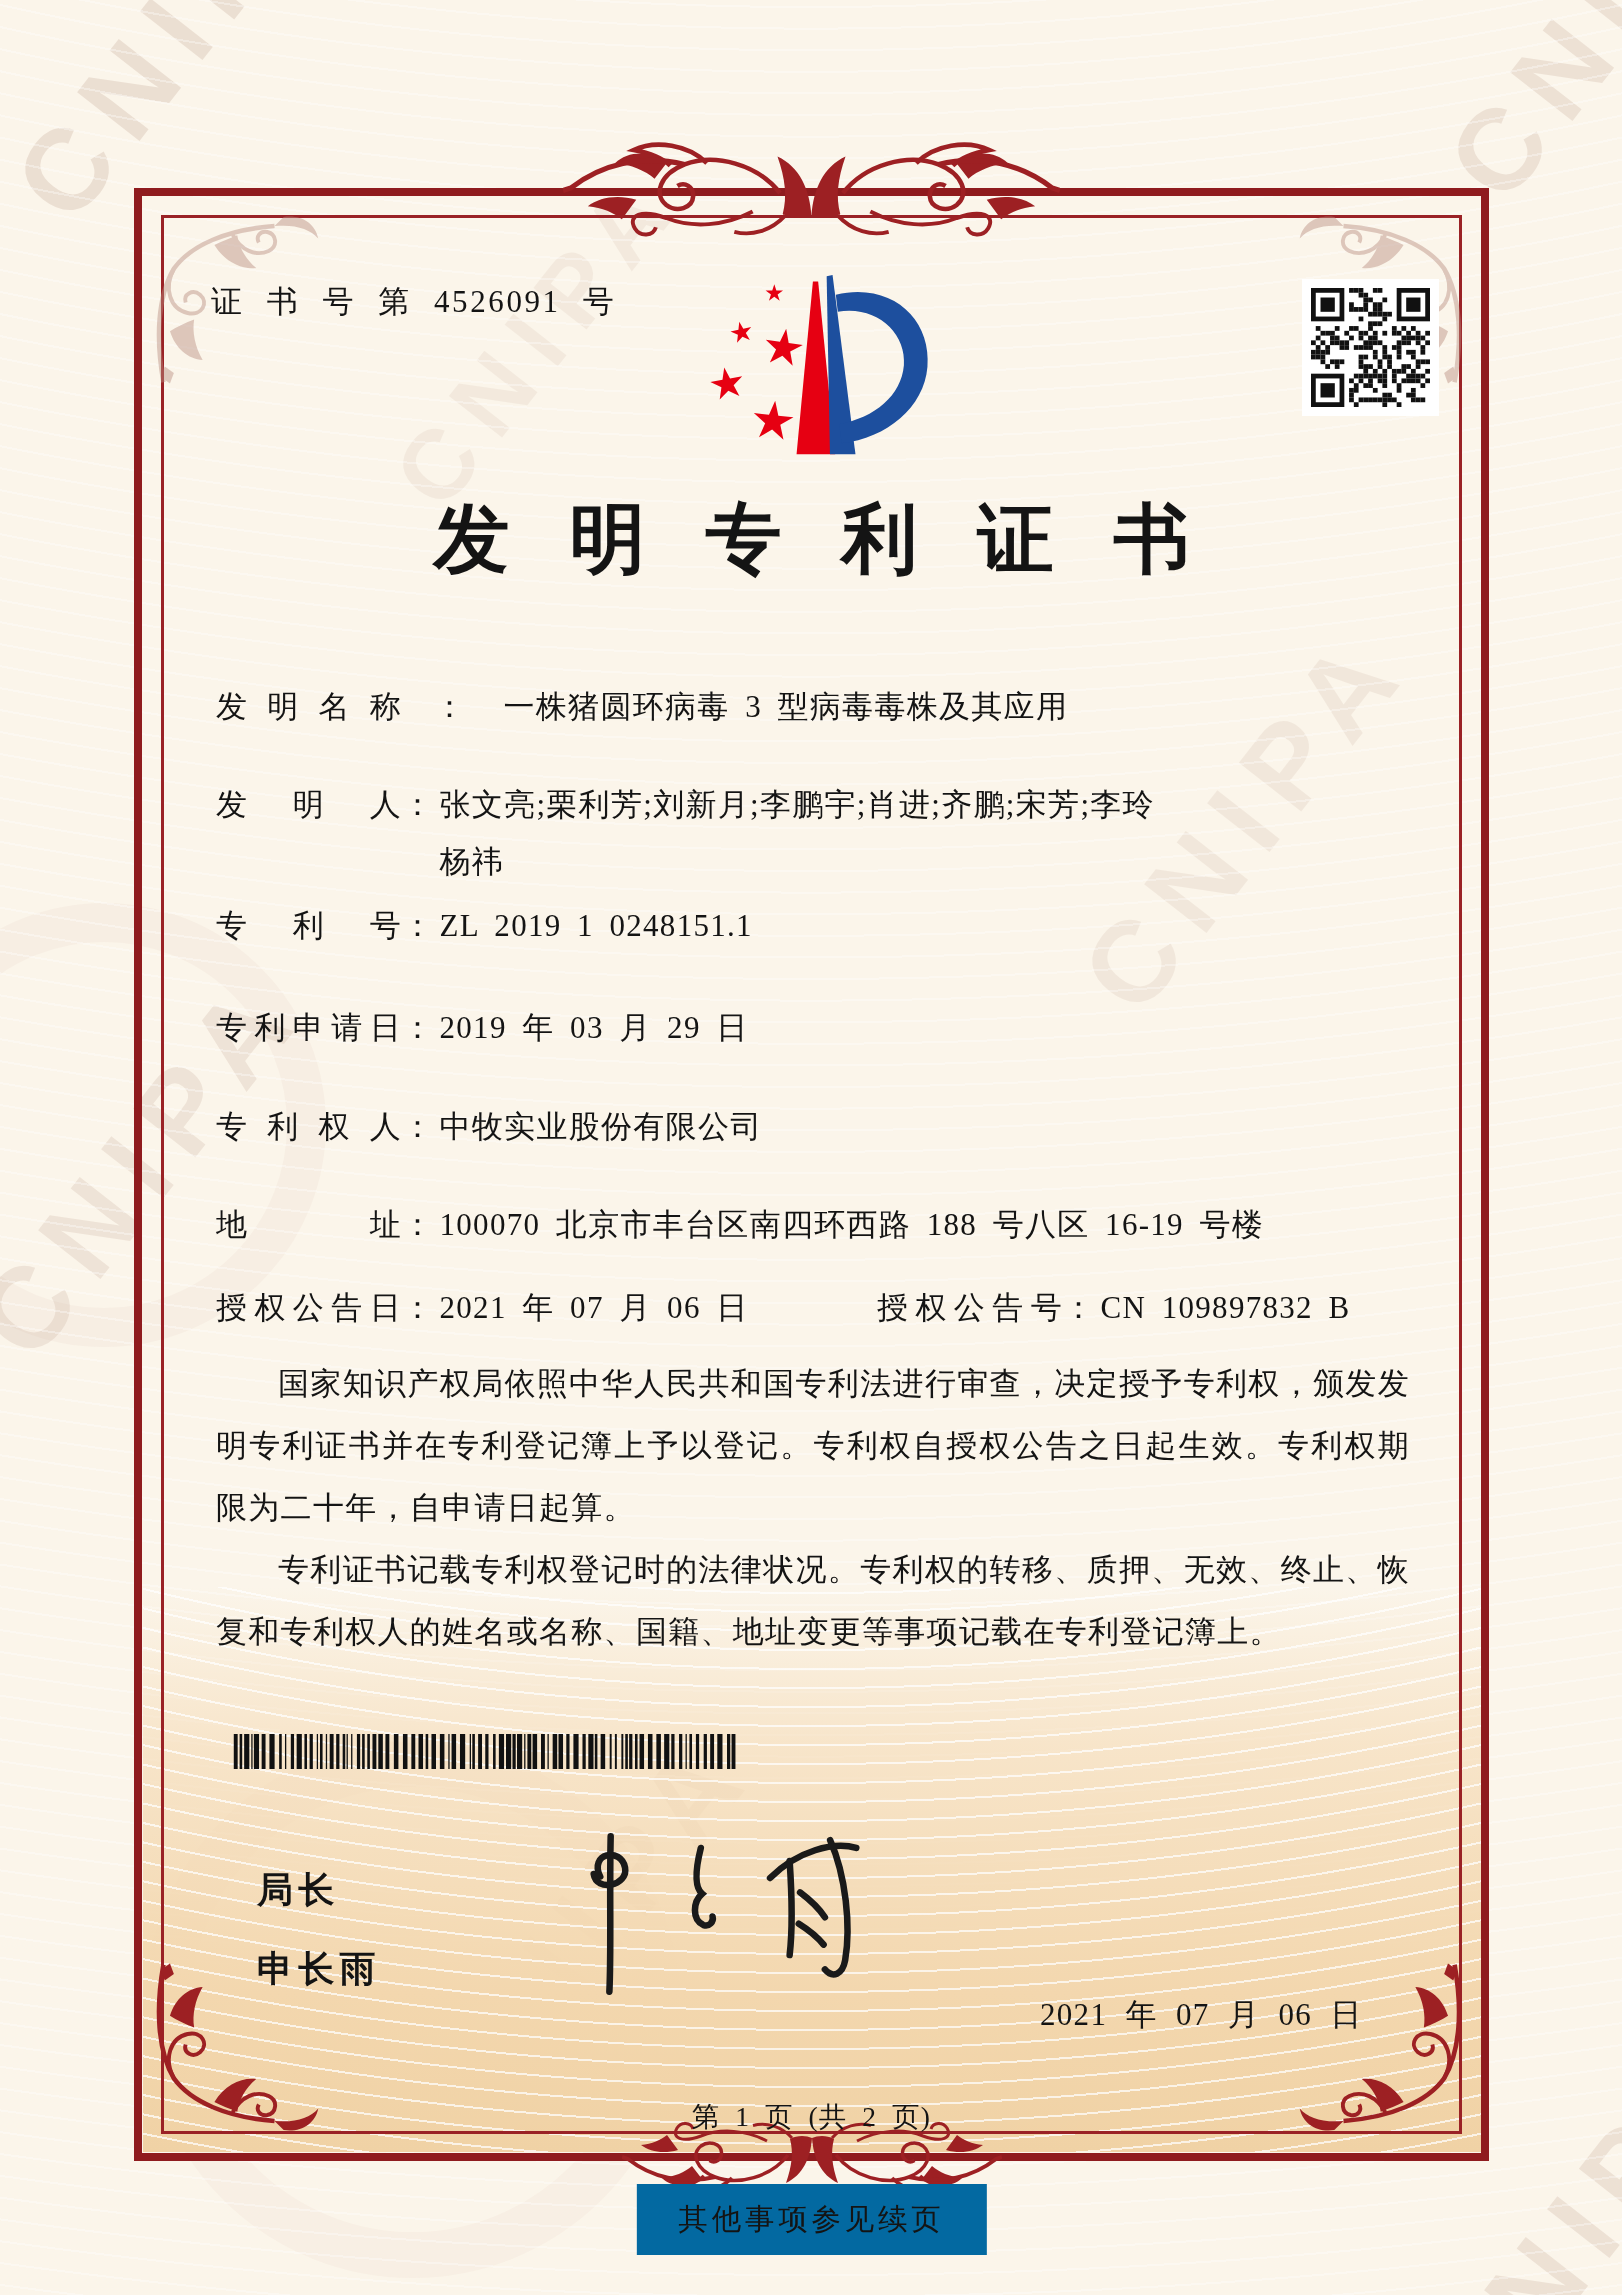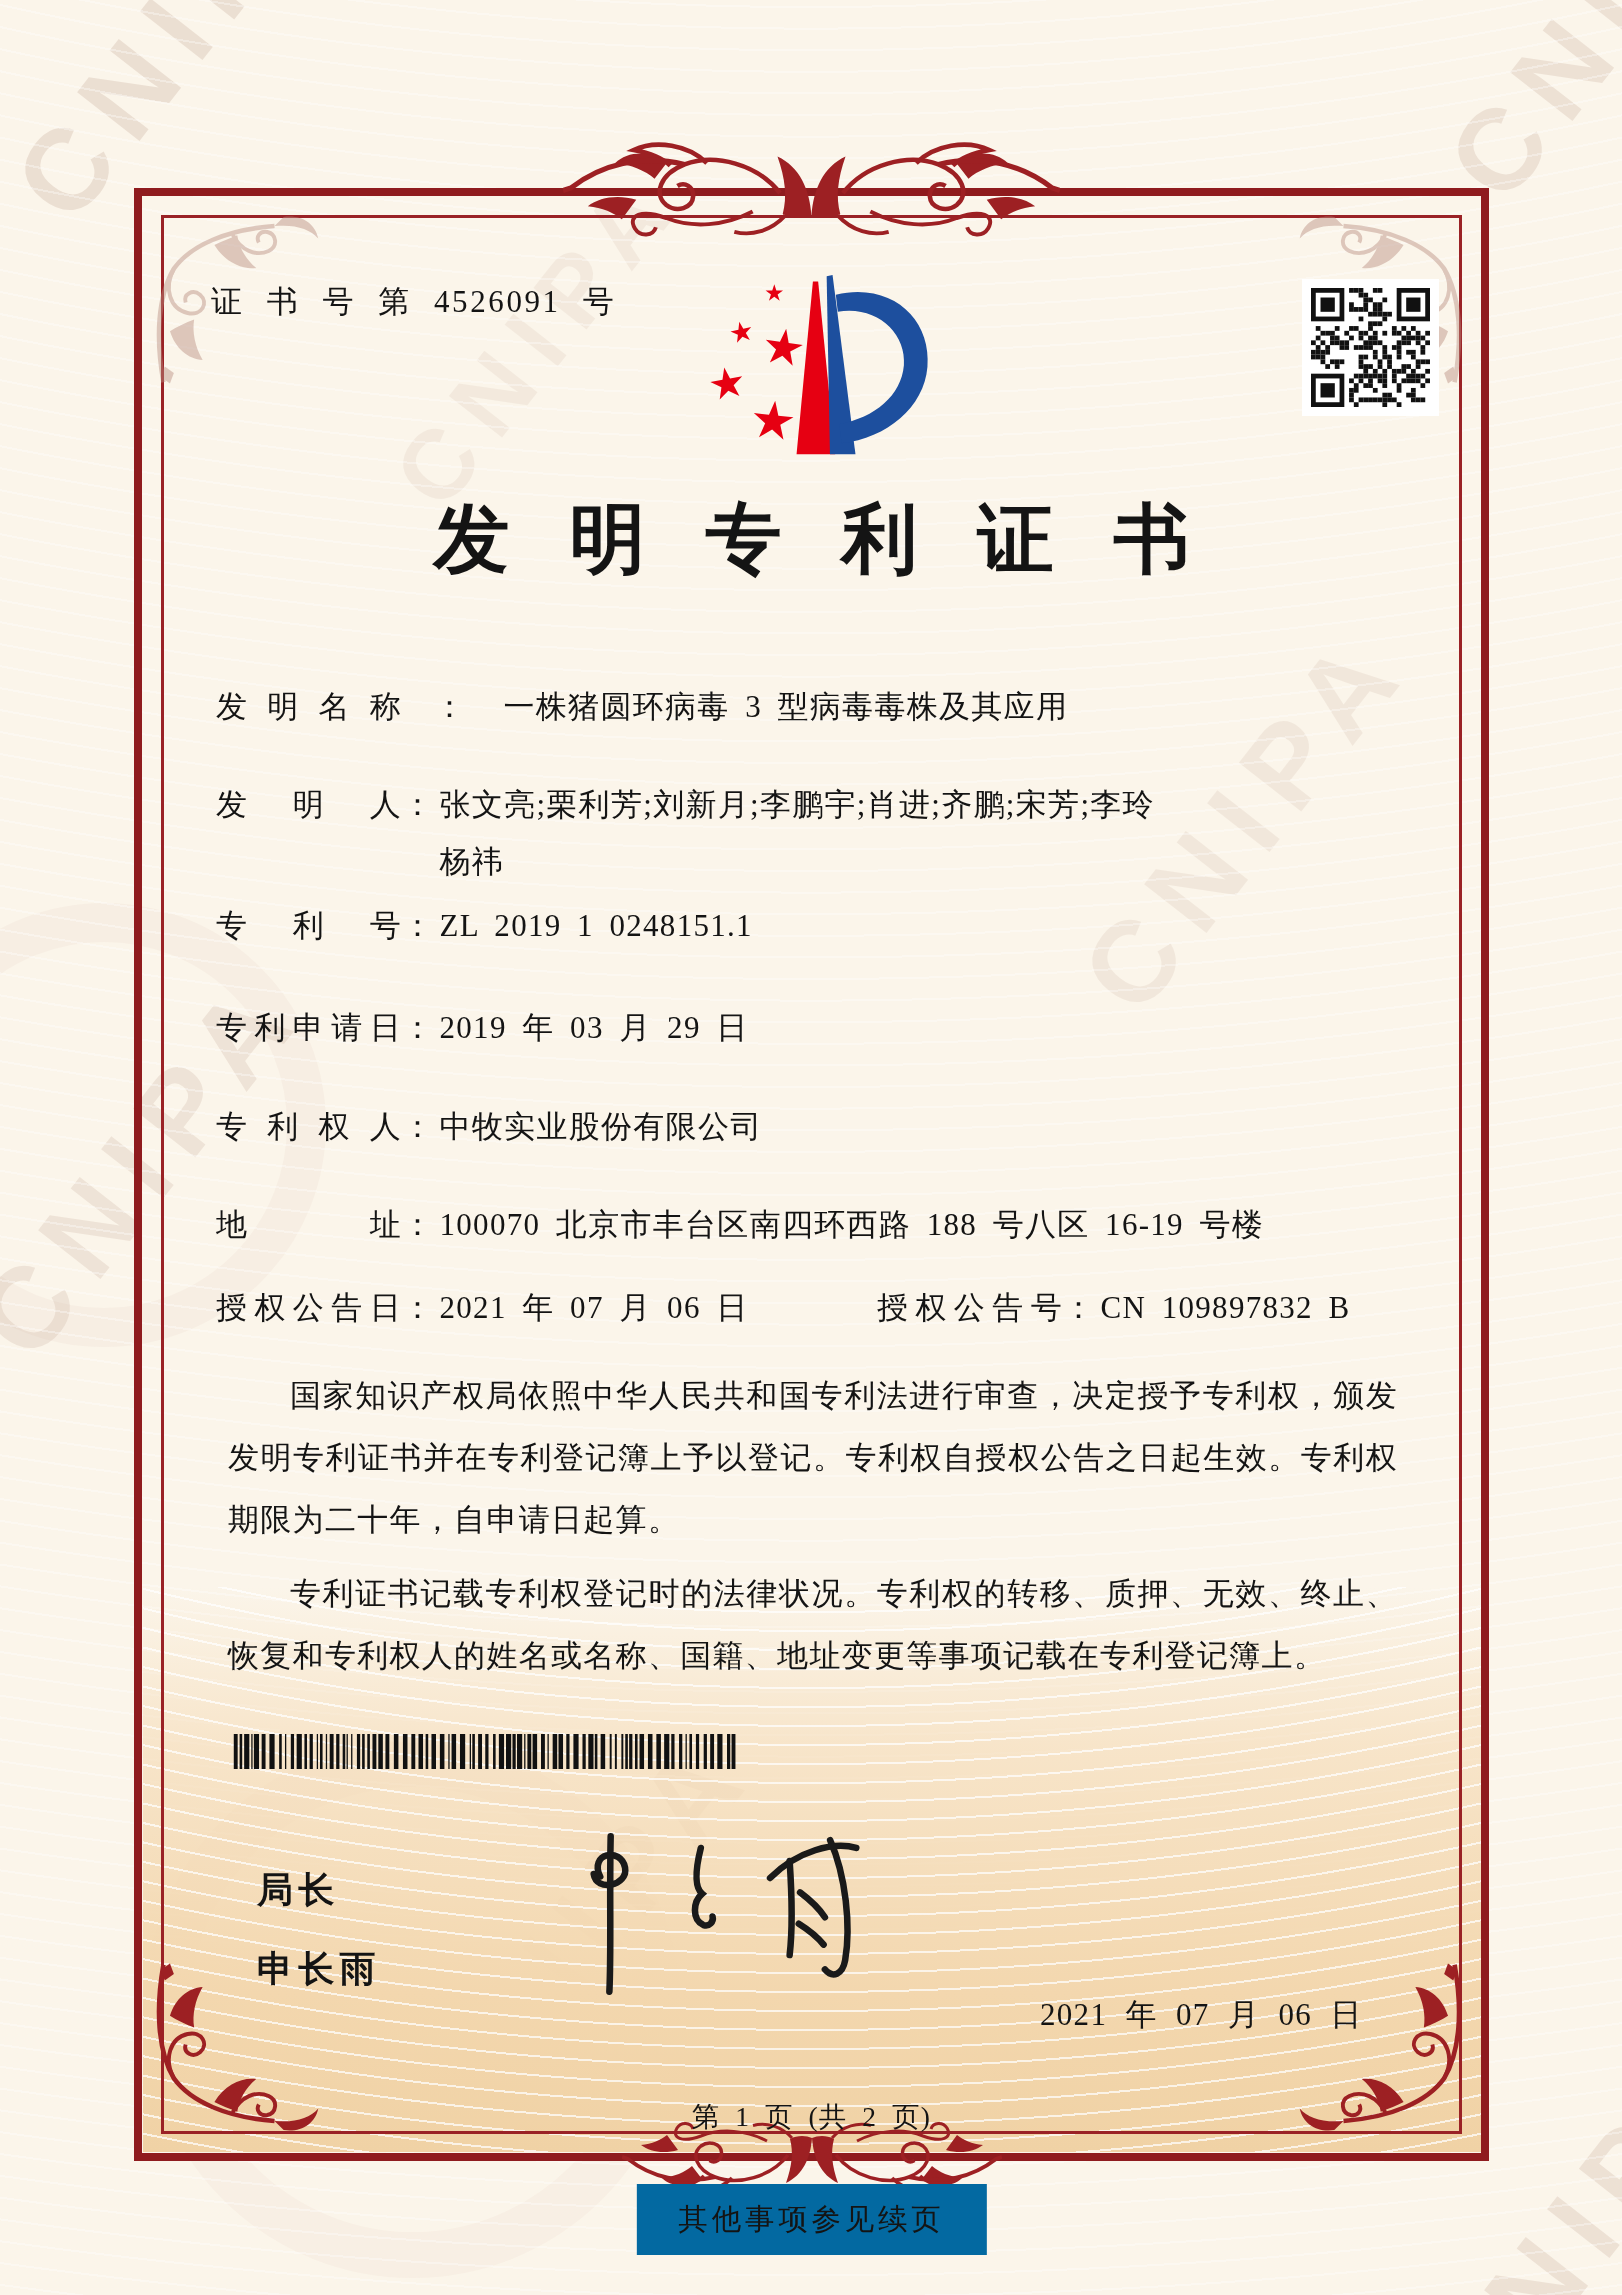--- a/index.html
+++ b/index.html
@@ -57,21 +57,21 @@
     font-size:31px;line-height:39px;letter-spacing:1.3px;}
   .field-row.second{left:877px;}
   .f-label{display:inline-block;width:186px;text-align:justify;
     text-align-last:justify;flex:none;}
   .f-colon{flex:none;margin-right:5.2px;}
   .f-value{word-spacing:6.5px;}
   .f-value .line2{display:block;margin-top:18.3px;}
   
   .body-text{position:absolute;left:216px;top:1353px;width:1194px;
     font-size:31px;line-height:62px;text-align:justify;letter-spacing:1.3px;}
-  .body-text p{margin:12px;text-indent:2em;}
+  .body-text p{margin:0;text-indent:2em;}
   
   .chief-title{position:absolute;left:257px;top:1866px;font-size:36px;
     letter-spacing:5.2px;font-weight:600;
     font-family:"Liberation Sans","DejaVu Sans",sans-serif;}
   .chief-name{position:absolute;left:257px;top:1945px;font-size:36px;
     letter-spacing:5.2px;font-weight:600;
     font-family:"Liberation Sans","DejaVu Sans",sans-serif;}
   .grant-date{position:absolute;left:1040px;top:1994px;font-size:31px;
     word-spacing:9.2px;letter-spacing:1.3px;}
   .page-number{position:absolute;left:0;top:2099px;width:100%;

